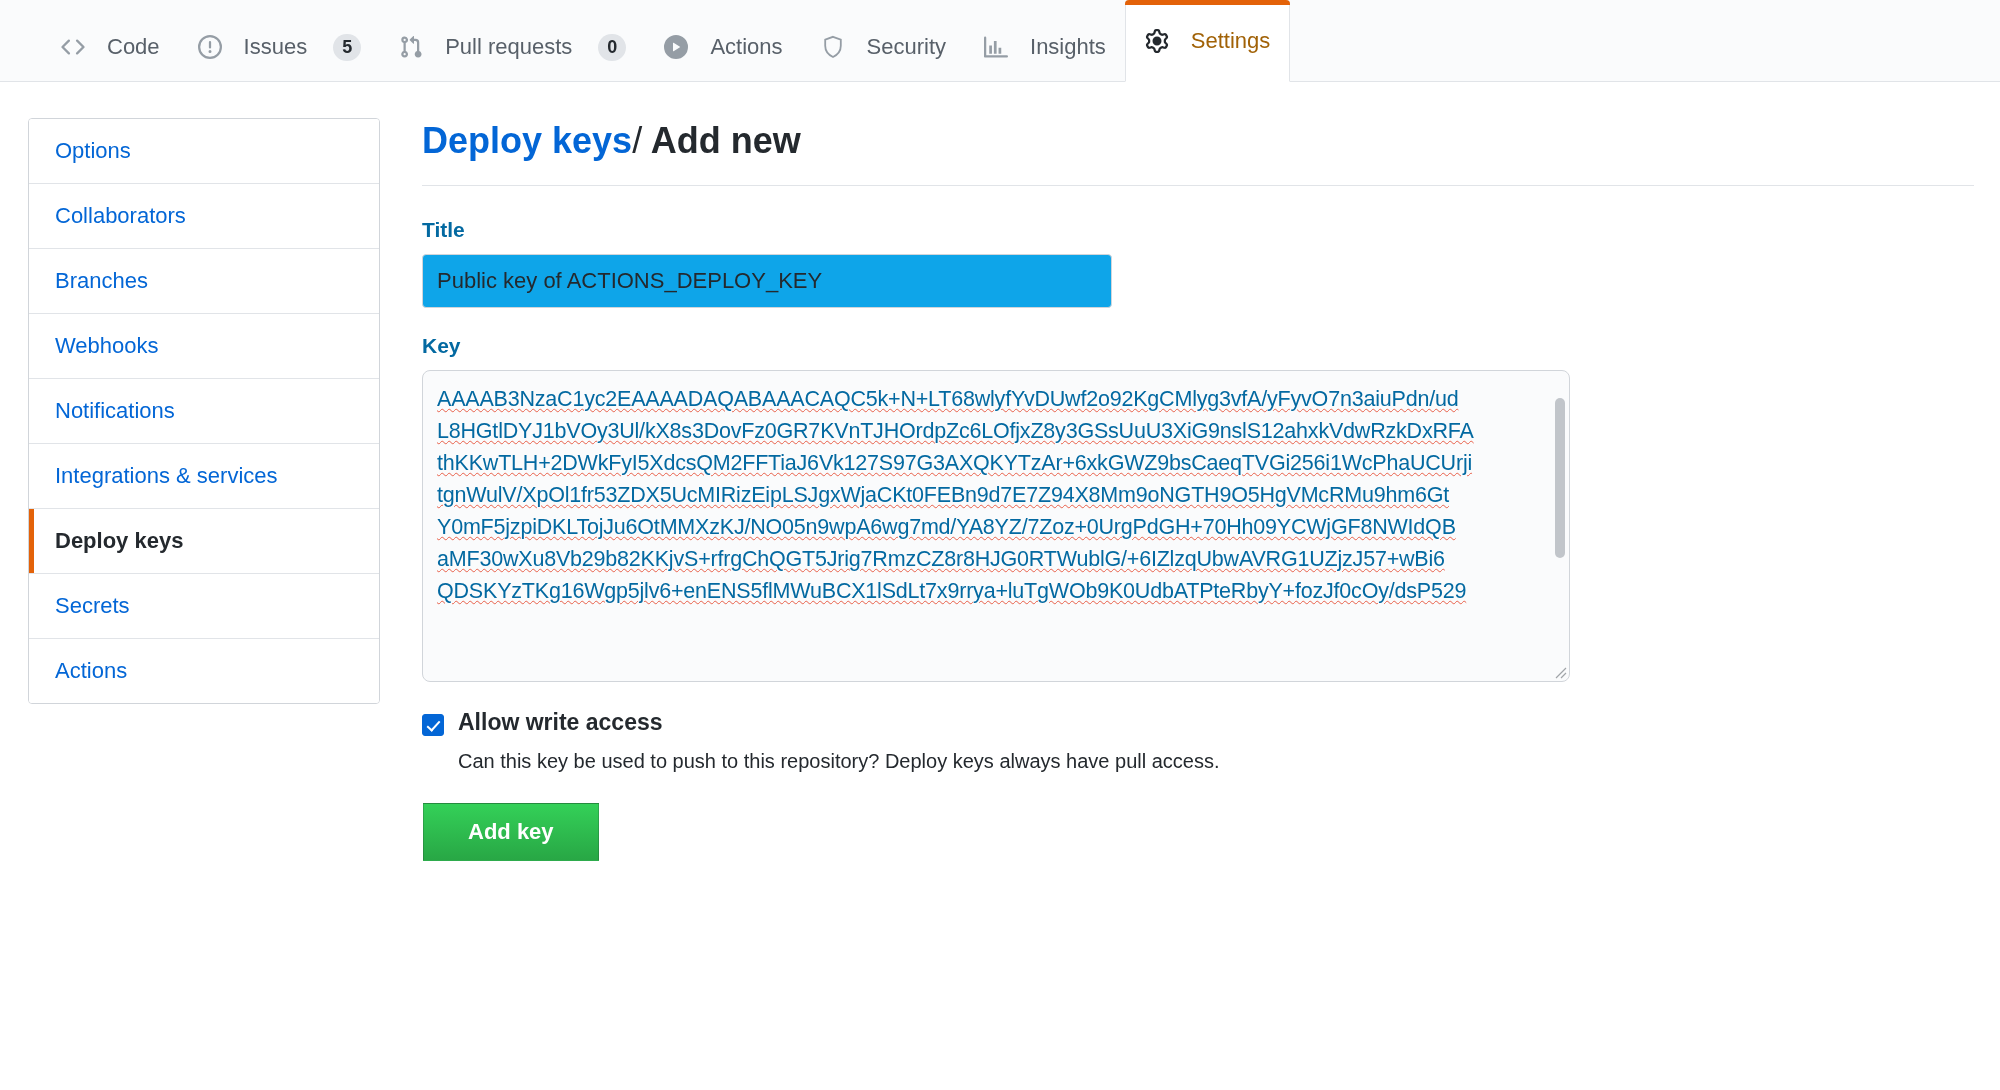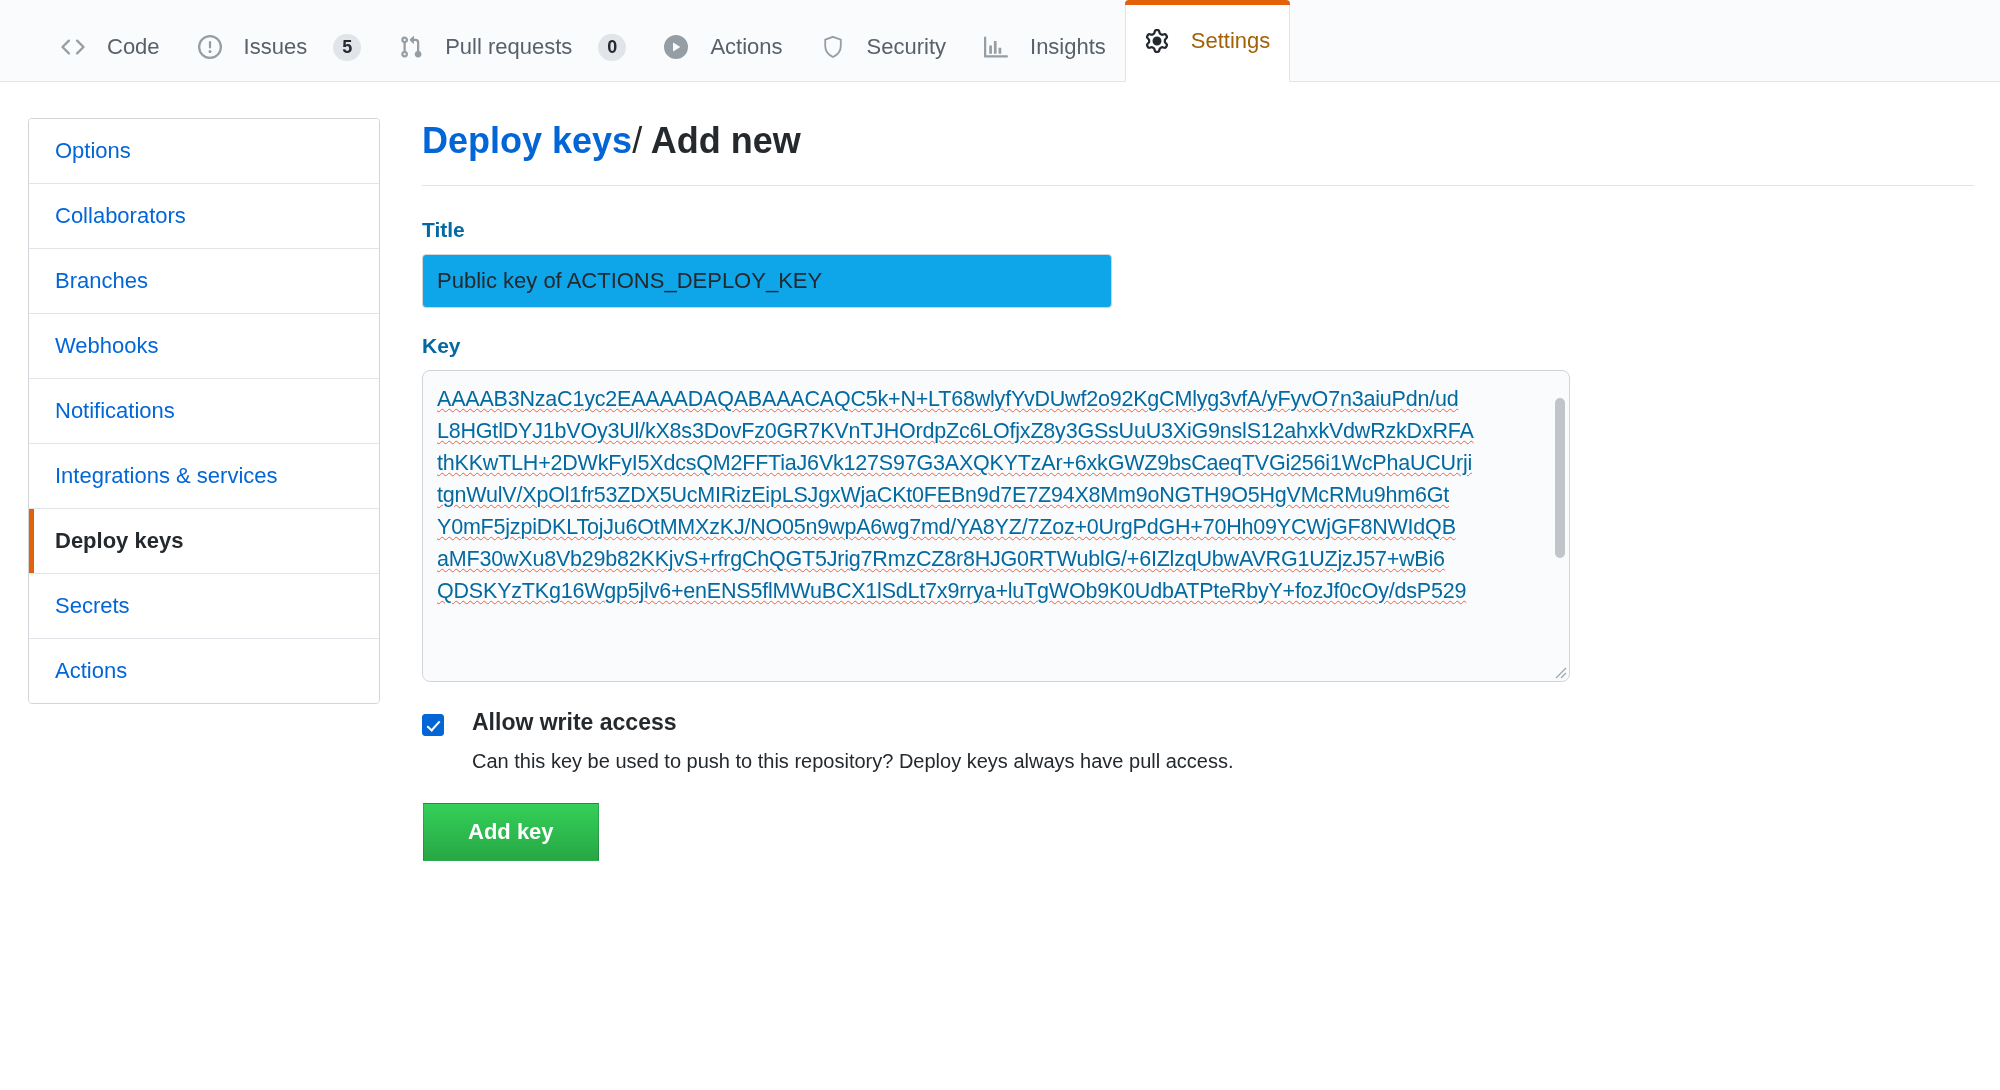--- a/index.html
+++ b/index.html
@@ -206,21 +206,21 @@
     position: absolute;
     right: 3px; bottom: 3px;
     width: 16px; height: 16px;
     pointer-events: none;
   }
 
   
   .check-row {
     display: flex;
     align-items: flex-start;
-    gap: 28px;
+    gap: 14px;
   }
   .cbox {
     width: 22px; height: 22px;
     margin-top: 6px;
     border-radius: 3px;
     background: #0366d6;
     border: 1px solid #0366d6;
     position: relative;
     flex: 0 0 auto;
     cursor: pointer;

